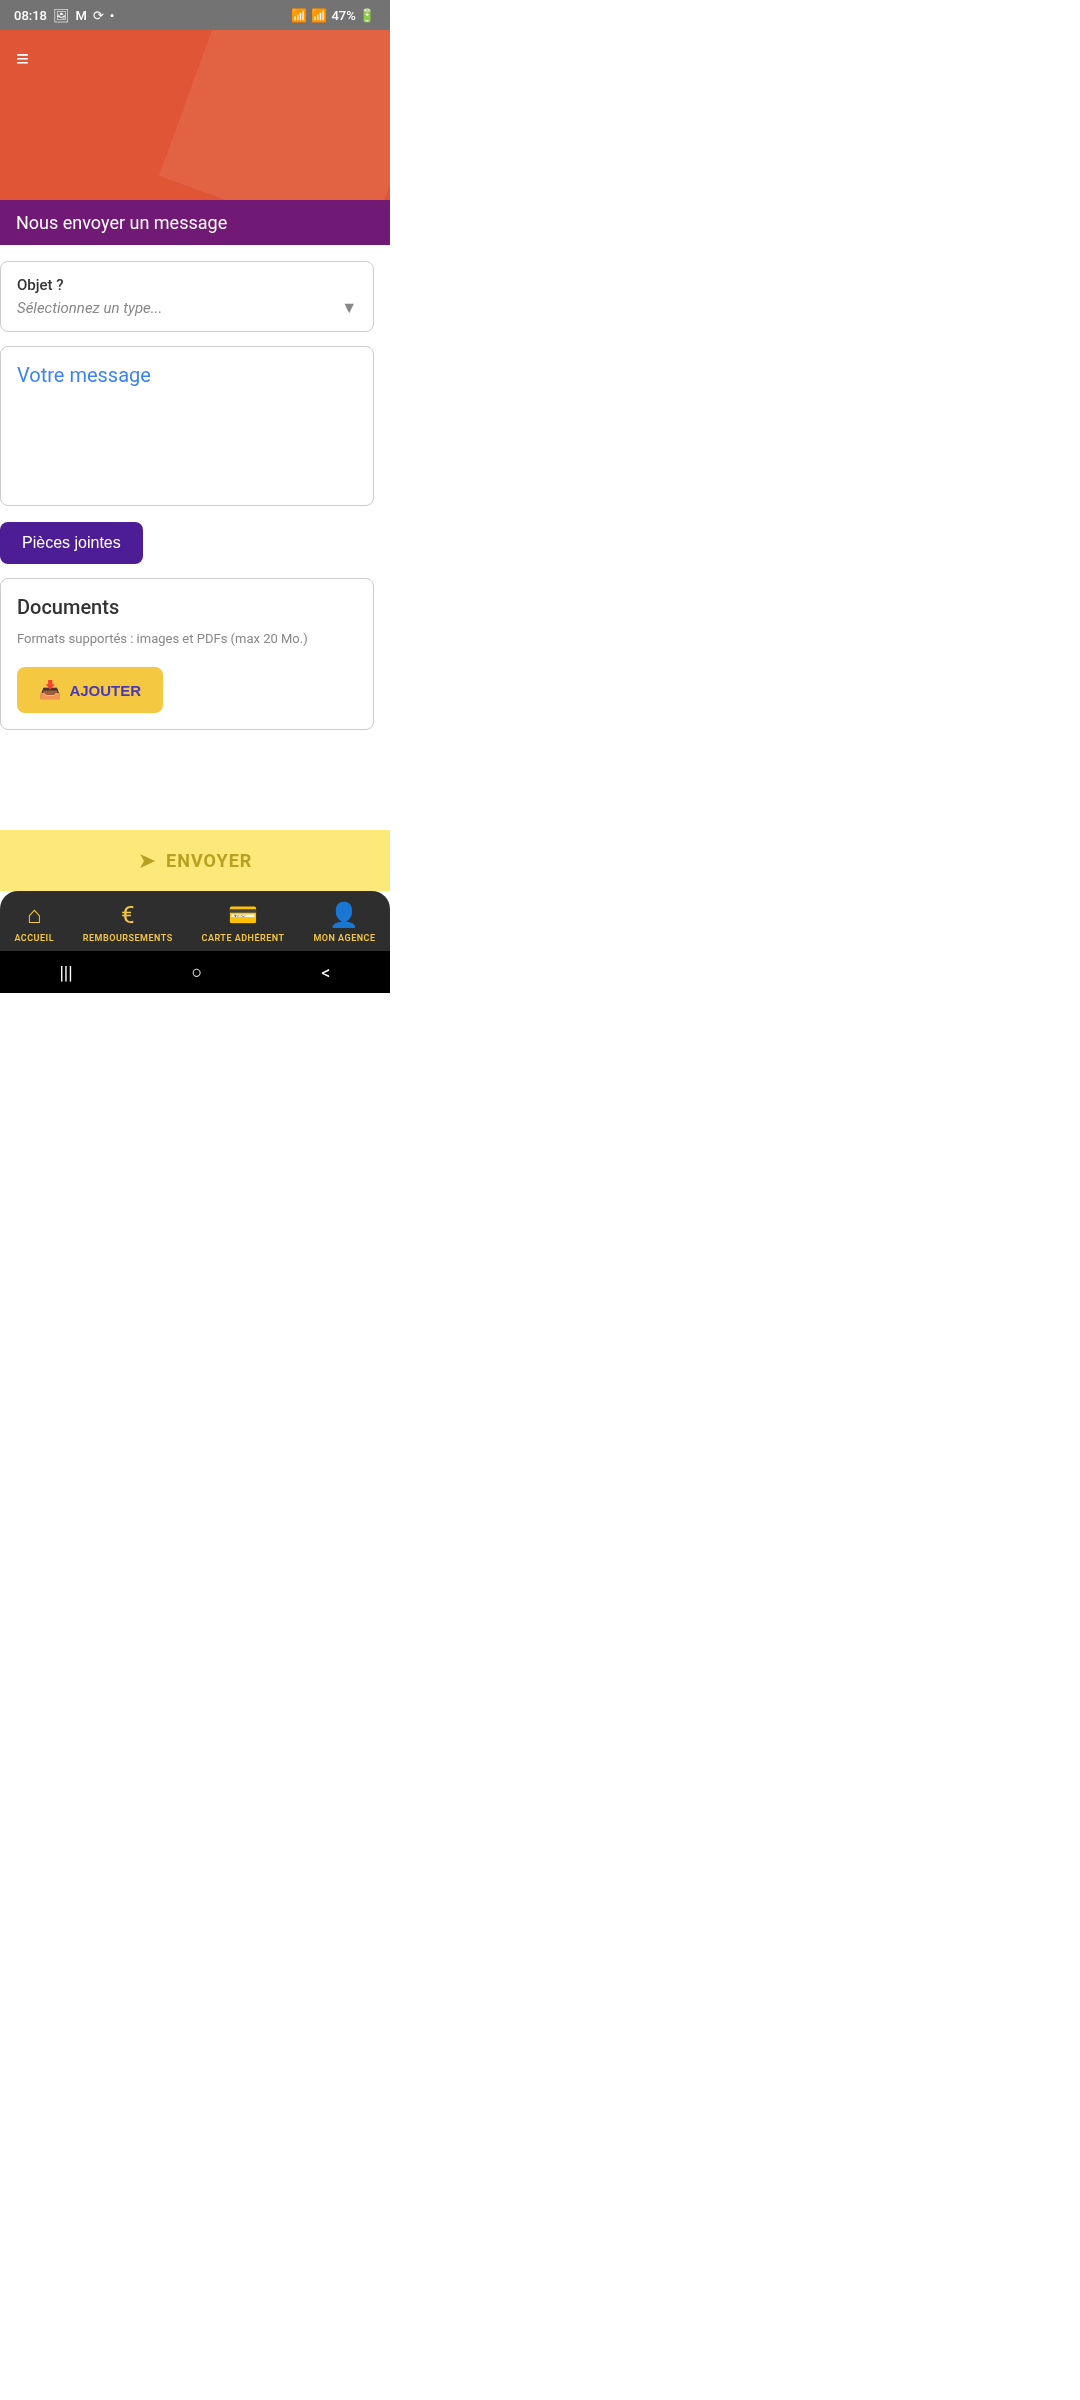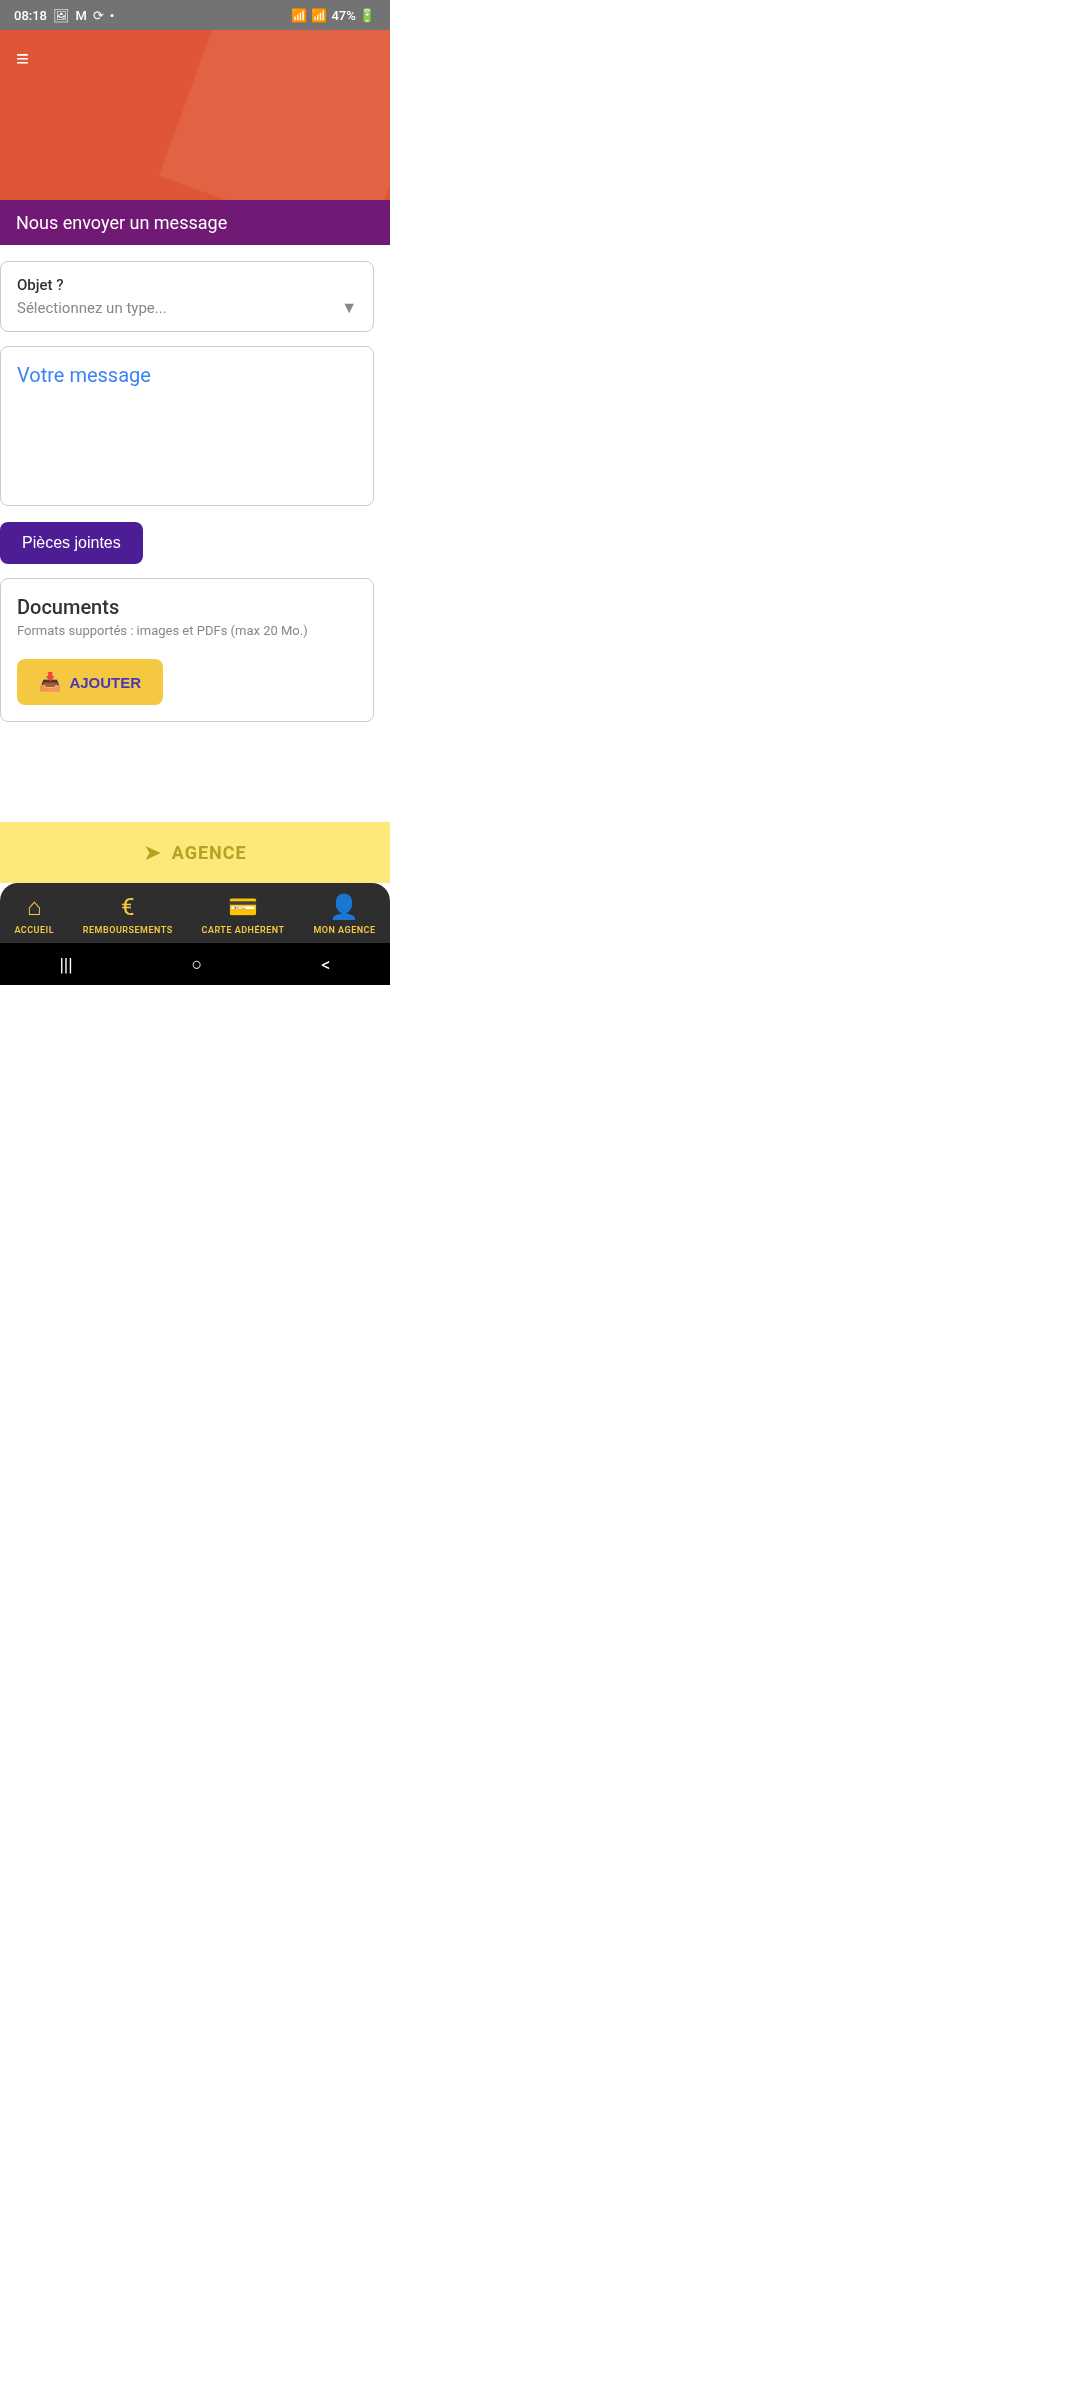--- a/index.html
+++ b/index.html
@@ -107,20 +107,21 @@
       margin-bottom: 4px;
     }
     .select-row {
       display: flex;
       justify-content: space-between;
       align-items: center;
     }
     .select-placeholder {
       font-size: 15px;
       color: #888;
+      font-style: italic;
     }
     .chevron-down {
       color: #888;
       font-size: 16px;
     }
 
     
     .message-box {
       border: 1.5px solid #ccc;
       border-radius: 8px;
@@ -154,21 +155,21 @@
     .documents-card {
       border: 1.5px solid #ccc;
       border-radius: 8px;
       padding: 16px;
       margin-bottom: 20px;
     }
     .documents-title {
       font-size: 20px;
       font-weight: 500;
       color: #333;
-      margin-bottom: 4px;
+      margin-bottom: 12px;
     }
     .documents-subtitle {
       font-size: 13px;
       color: #888;
       margin-bottom: 21px;
     }
     .ajouter-btn {
       background: #f5c842;
       border: none;
       border-radius: 8px;
@@ -305,21 +306,21 @@
       <span class="ajouter-icon">📥</span>
       <span>AJOUTER</span>
     </button>
   </div>
 
   <div class="spacer"></div>
 </div>
 
 <div class="envoyer-bar">
   <span class="envoyer-icon">➤</span>
-  <span class="envoyer-label">AGENCE</span>
+  <span class="envoyer-label">ENVOYER</span>
 </div>
 
 <div class="bottom-nav">
   <div class="nav-item">
     <span class="nav-icon">⌂</span>
     <span class="nav-label">ACCUEIL</span>
   </div>
   <div class="nav-item">
     <span class="nav-icon">€</span>
     <span class="nav-label">REMBOURSEMENTS</span>

